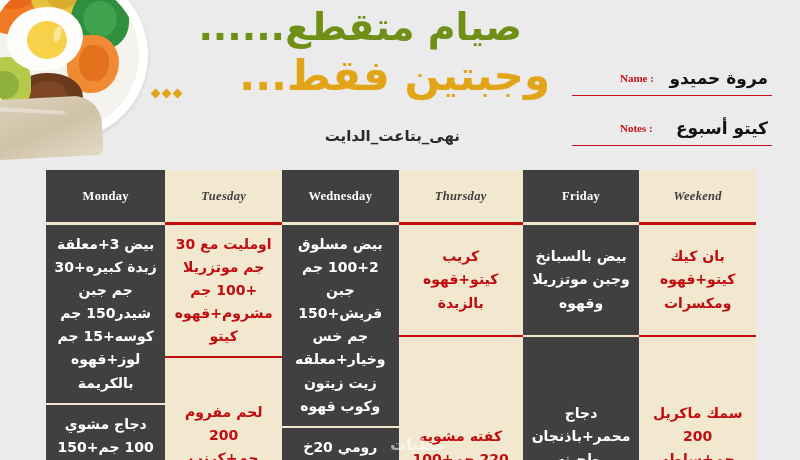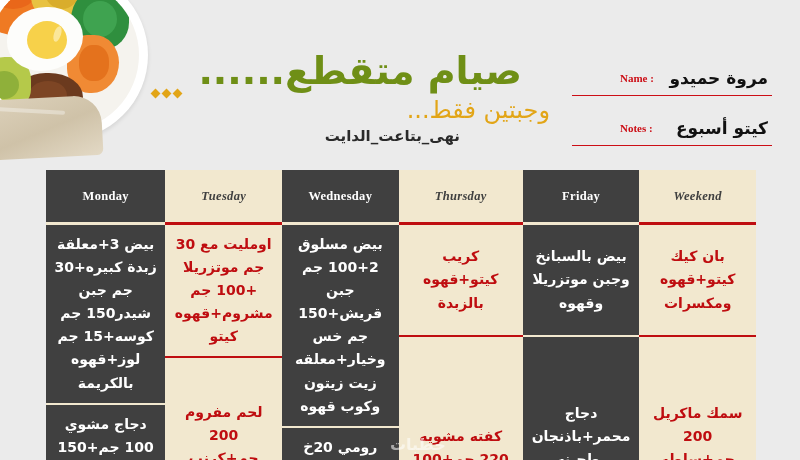--- a/index.html
+++ b/index.html
@@ -61,27 +61,27 @@
   .cloth::after {
     content: ""; position: absolute; left: 12px; top: 10px; width: 80px; height: 4px;
     background: rgba(255,255,255,0.35); border-radius: 3px; transform: rotate(6deg);
   }
 
   
   .diamonds { position: absolute; left: 152px; top: 90px; display: flex; gap: 4px; }
   .diamonds span { width: 7px; height: 7px; background: #e2a517; transform: rotate(45deg); }
 
   
-  .headline { position: absolute; right: 278px; top: 8px; direction: rtl; margin-top: 44px; }
+  .headline { position: absolute; right: 278px; top: 8px; direction: rtl; }
   .hl-1 {
     font-size: 38px; font-weight: bold; color: #6f8f16; line-height: 1.05;
     white-space: nowrap; letter-spacing: -1px;
   }
   .hl-2 {
-    font-size: 24px; font-weight: normal; color: #e2a517; line-height: 1.05;
+    font-size: 42px; font-weight: bold; color: #e2a517; line-height: 1.05;
     white-space: nowrap; margin-top: 6px; margin-right: -28px; letter-spacing: -1px;
   }
   .handle {
     position: absolute; right: 340px; top: 127px;
     direction: rtl; font-size: 15px; font-weight: bold; color: #2a2a2a; white-space: nowrap;
   }
 
   
   .fields { position: absolute; left: 572px; top: 68px; width: 200px; }
   .field-row { position: relative; height: 34px; margin-bottom: 16px; }

